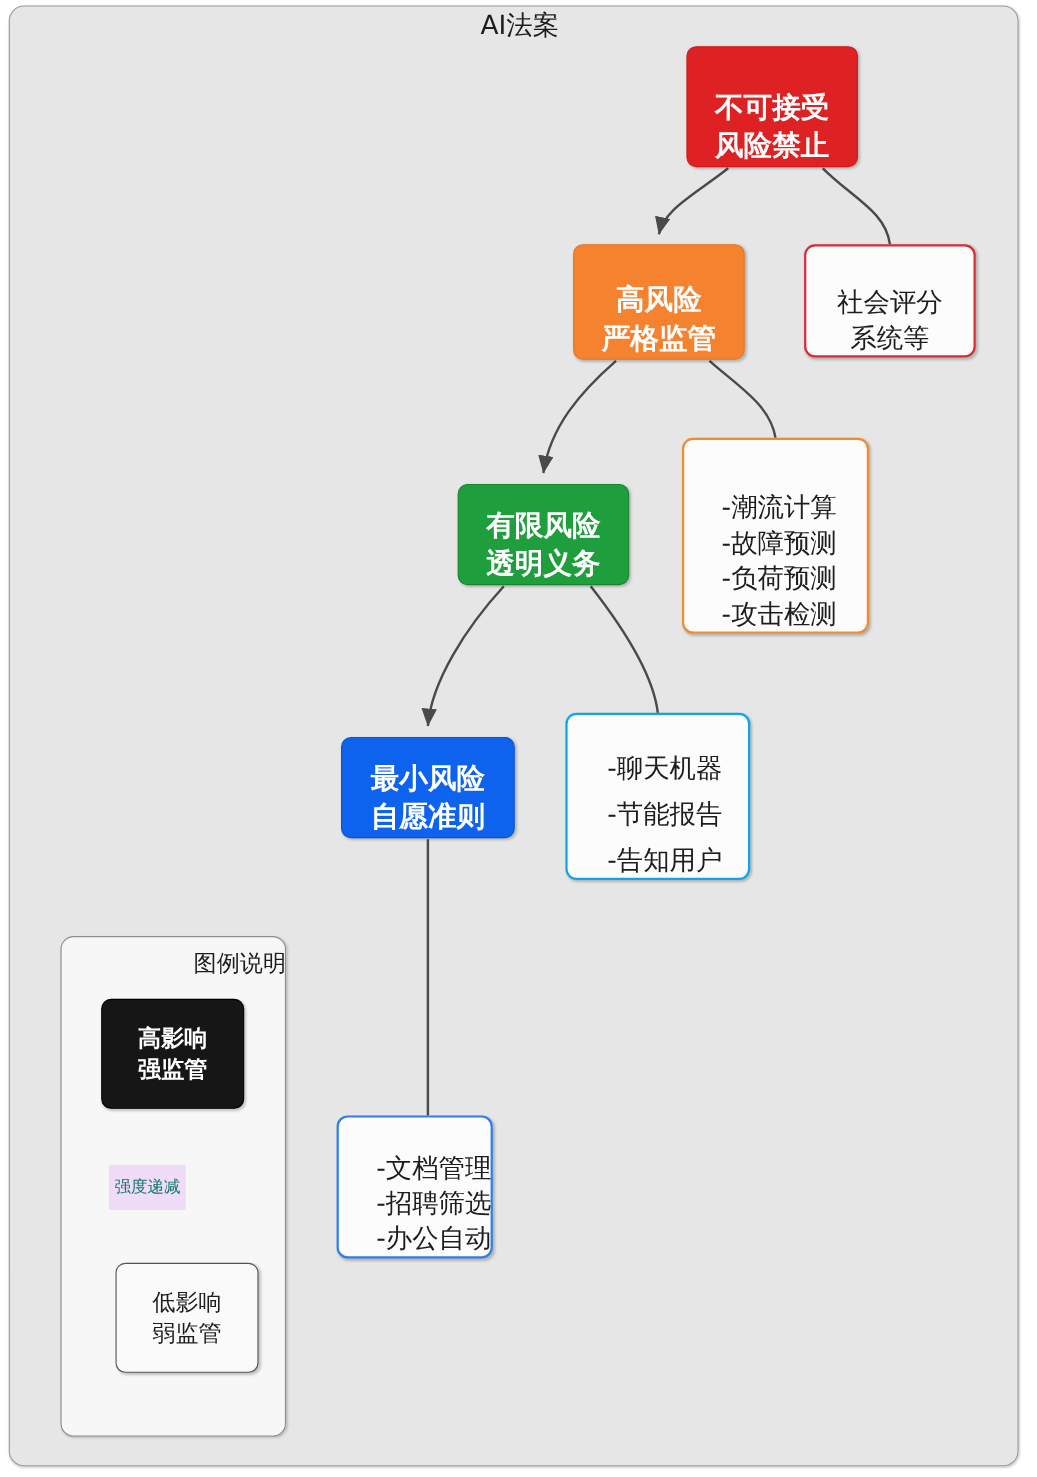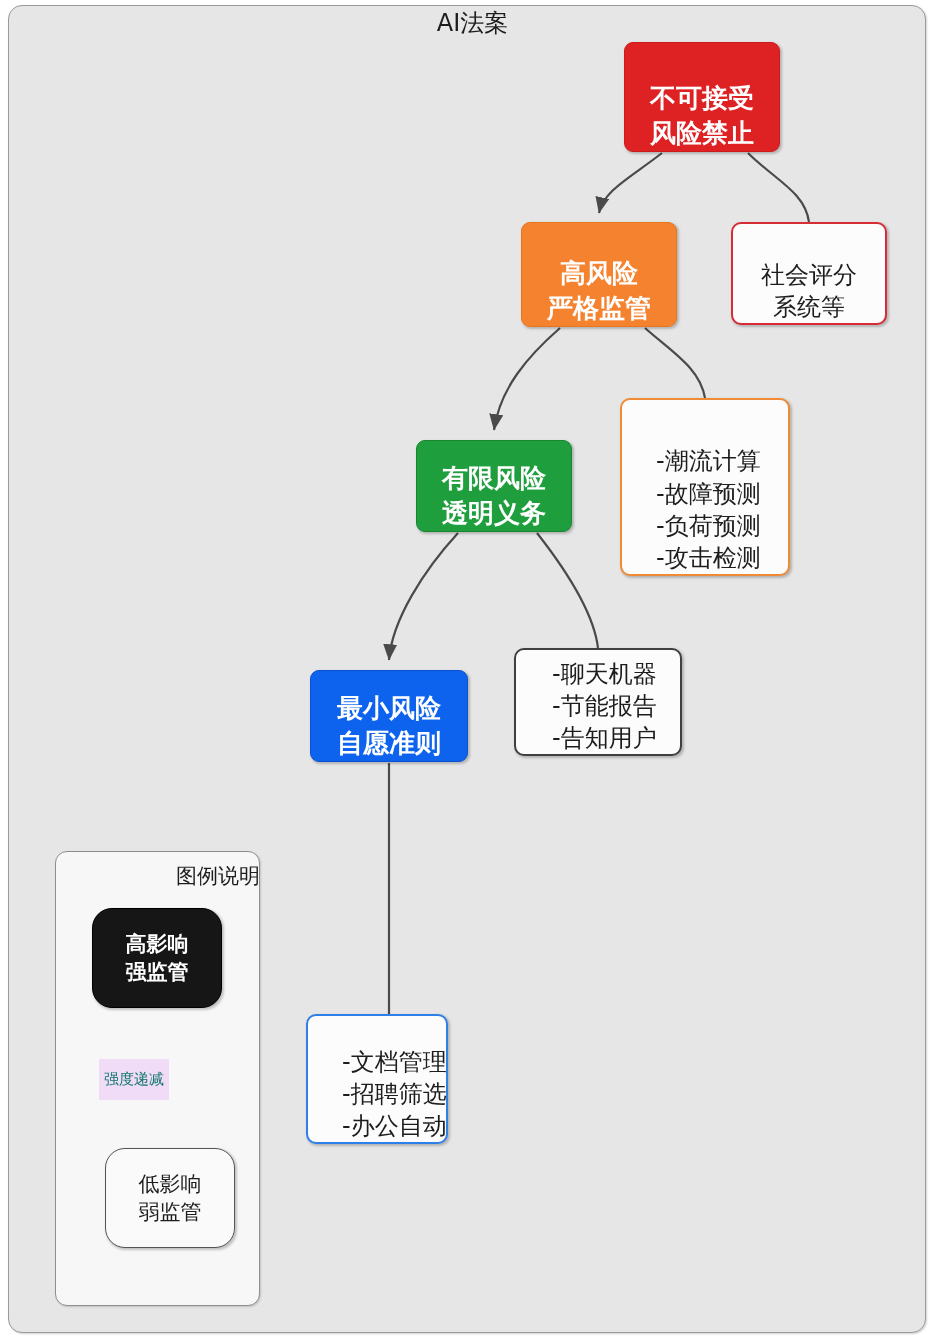--- a/index.html
+++ b/index.html
@@ -92,22 +92,23 @@
     border: 2px solid #d72b35;
     align-items: center;
   }
   .box-social .ln { text-align: center; }
   .box-highrisk {
     left: 620px; top: 398px; width: 170px; height: 178px;
     border: 2px solid #ef8b34;
   }
   .box-highrisk .ln { text-align: left; padding-left: 18px; }
   .box-limited {
-    left: 514px; top: 648px; width: 168px; height: 108px;
-    border: 2px solid #404040;
+    left: 514px; top: 648px; width: 168px; height: 152px;
+    border: 2px solid #0ea5e9;
+    gap: 10px;
   }
   .box-limited .ln { text-align: left; padding-left: 20px; }
   .box-minimal {
     left: 306px; top: 1014px; width: 142px; height: 130px;
     border: 2px solid #2f7fe8;
   }
   .box-minimal .ln { text-align: left; padding-left: 18px; }
 
   
   #diagram-title {
@@ -141,21 +142,21 @@
     font-size: 21px;
     color: #1d1d1d;
   }
   .legend-node {
     position: absolute;
     box-sizing: border-box;
     display: flex;
     flex-direction: column;
     align-items: center;
     justify-content: center;
-    border-radius: 20px;
+    border-radius: 9px;
     text-align: center;
     line-height: 1.35;
     font-size: 21px;
     box-shadow: 1.5px 1.5px 2.5px rgba(0,0,0,0.22);
   }
   #legend-high {
     left: 92px; top: 908px; width: 130px; height: 100px;
     background: #161616;
     color: #ffffff;
     font-weight: 700;

